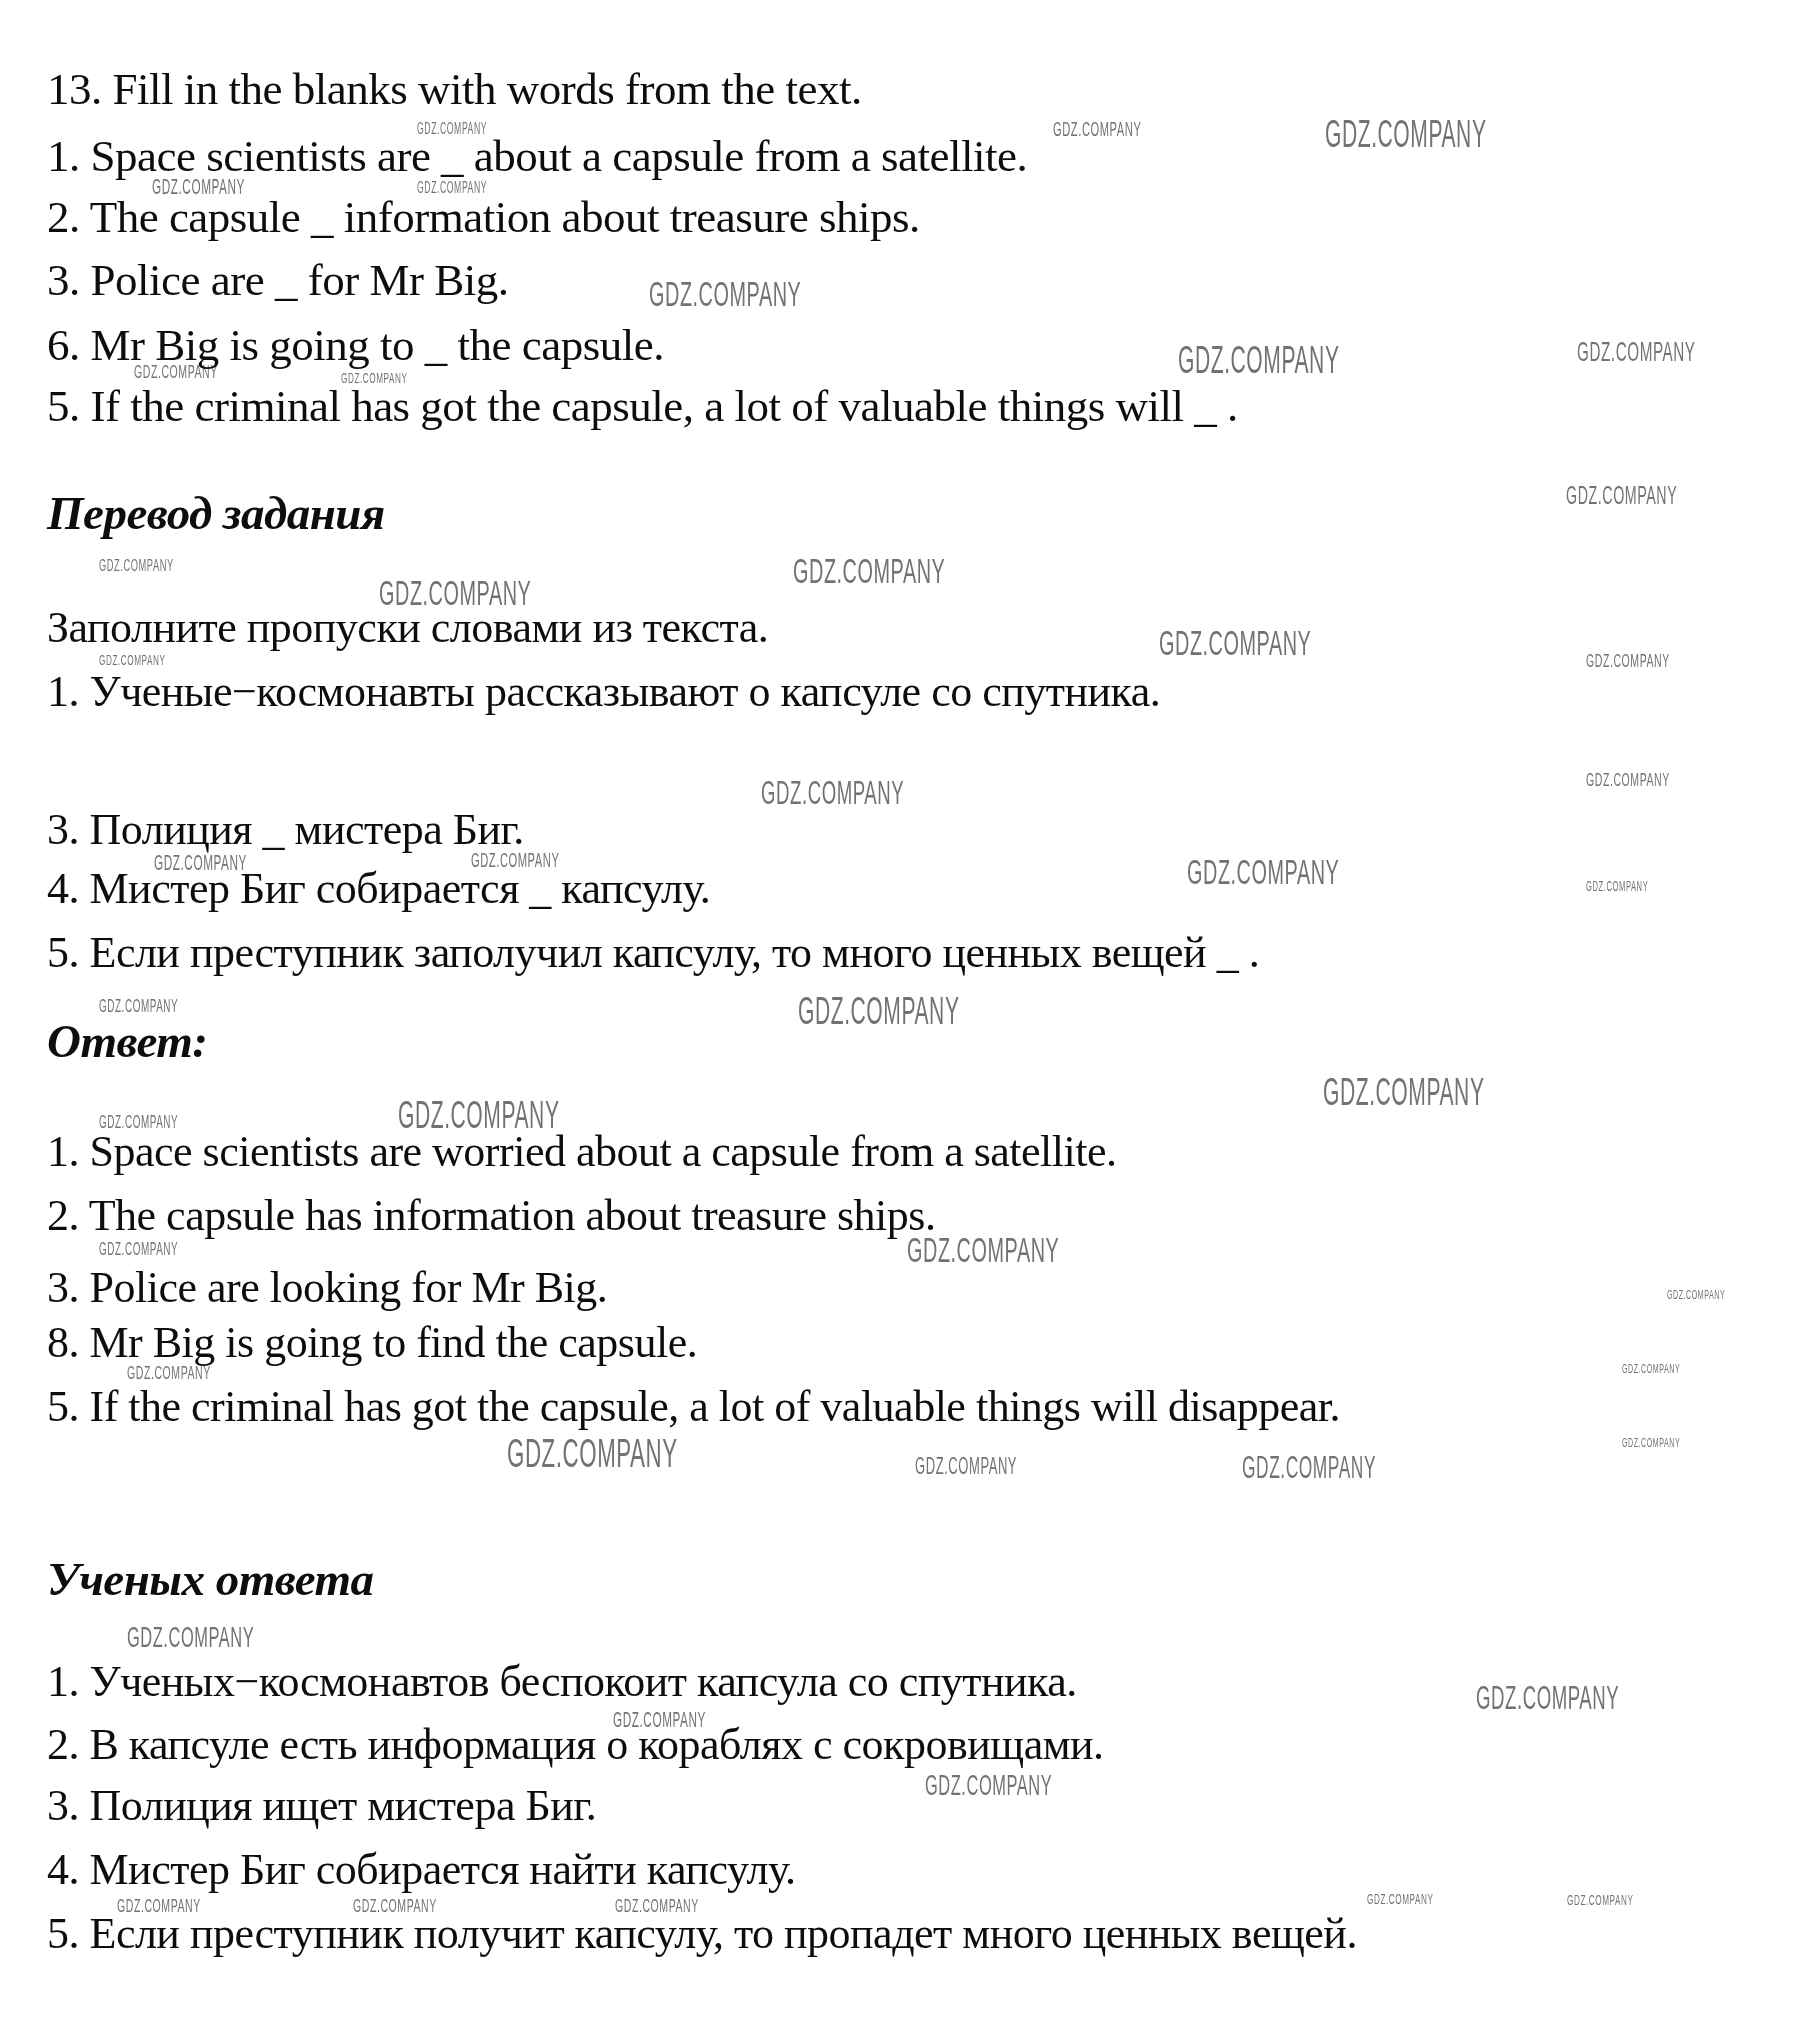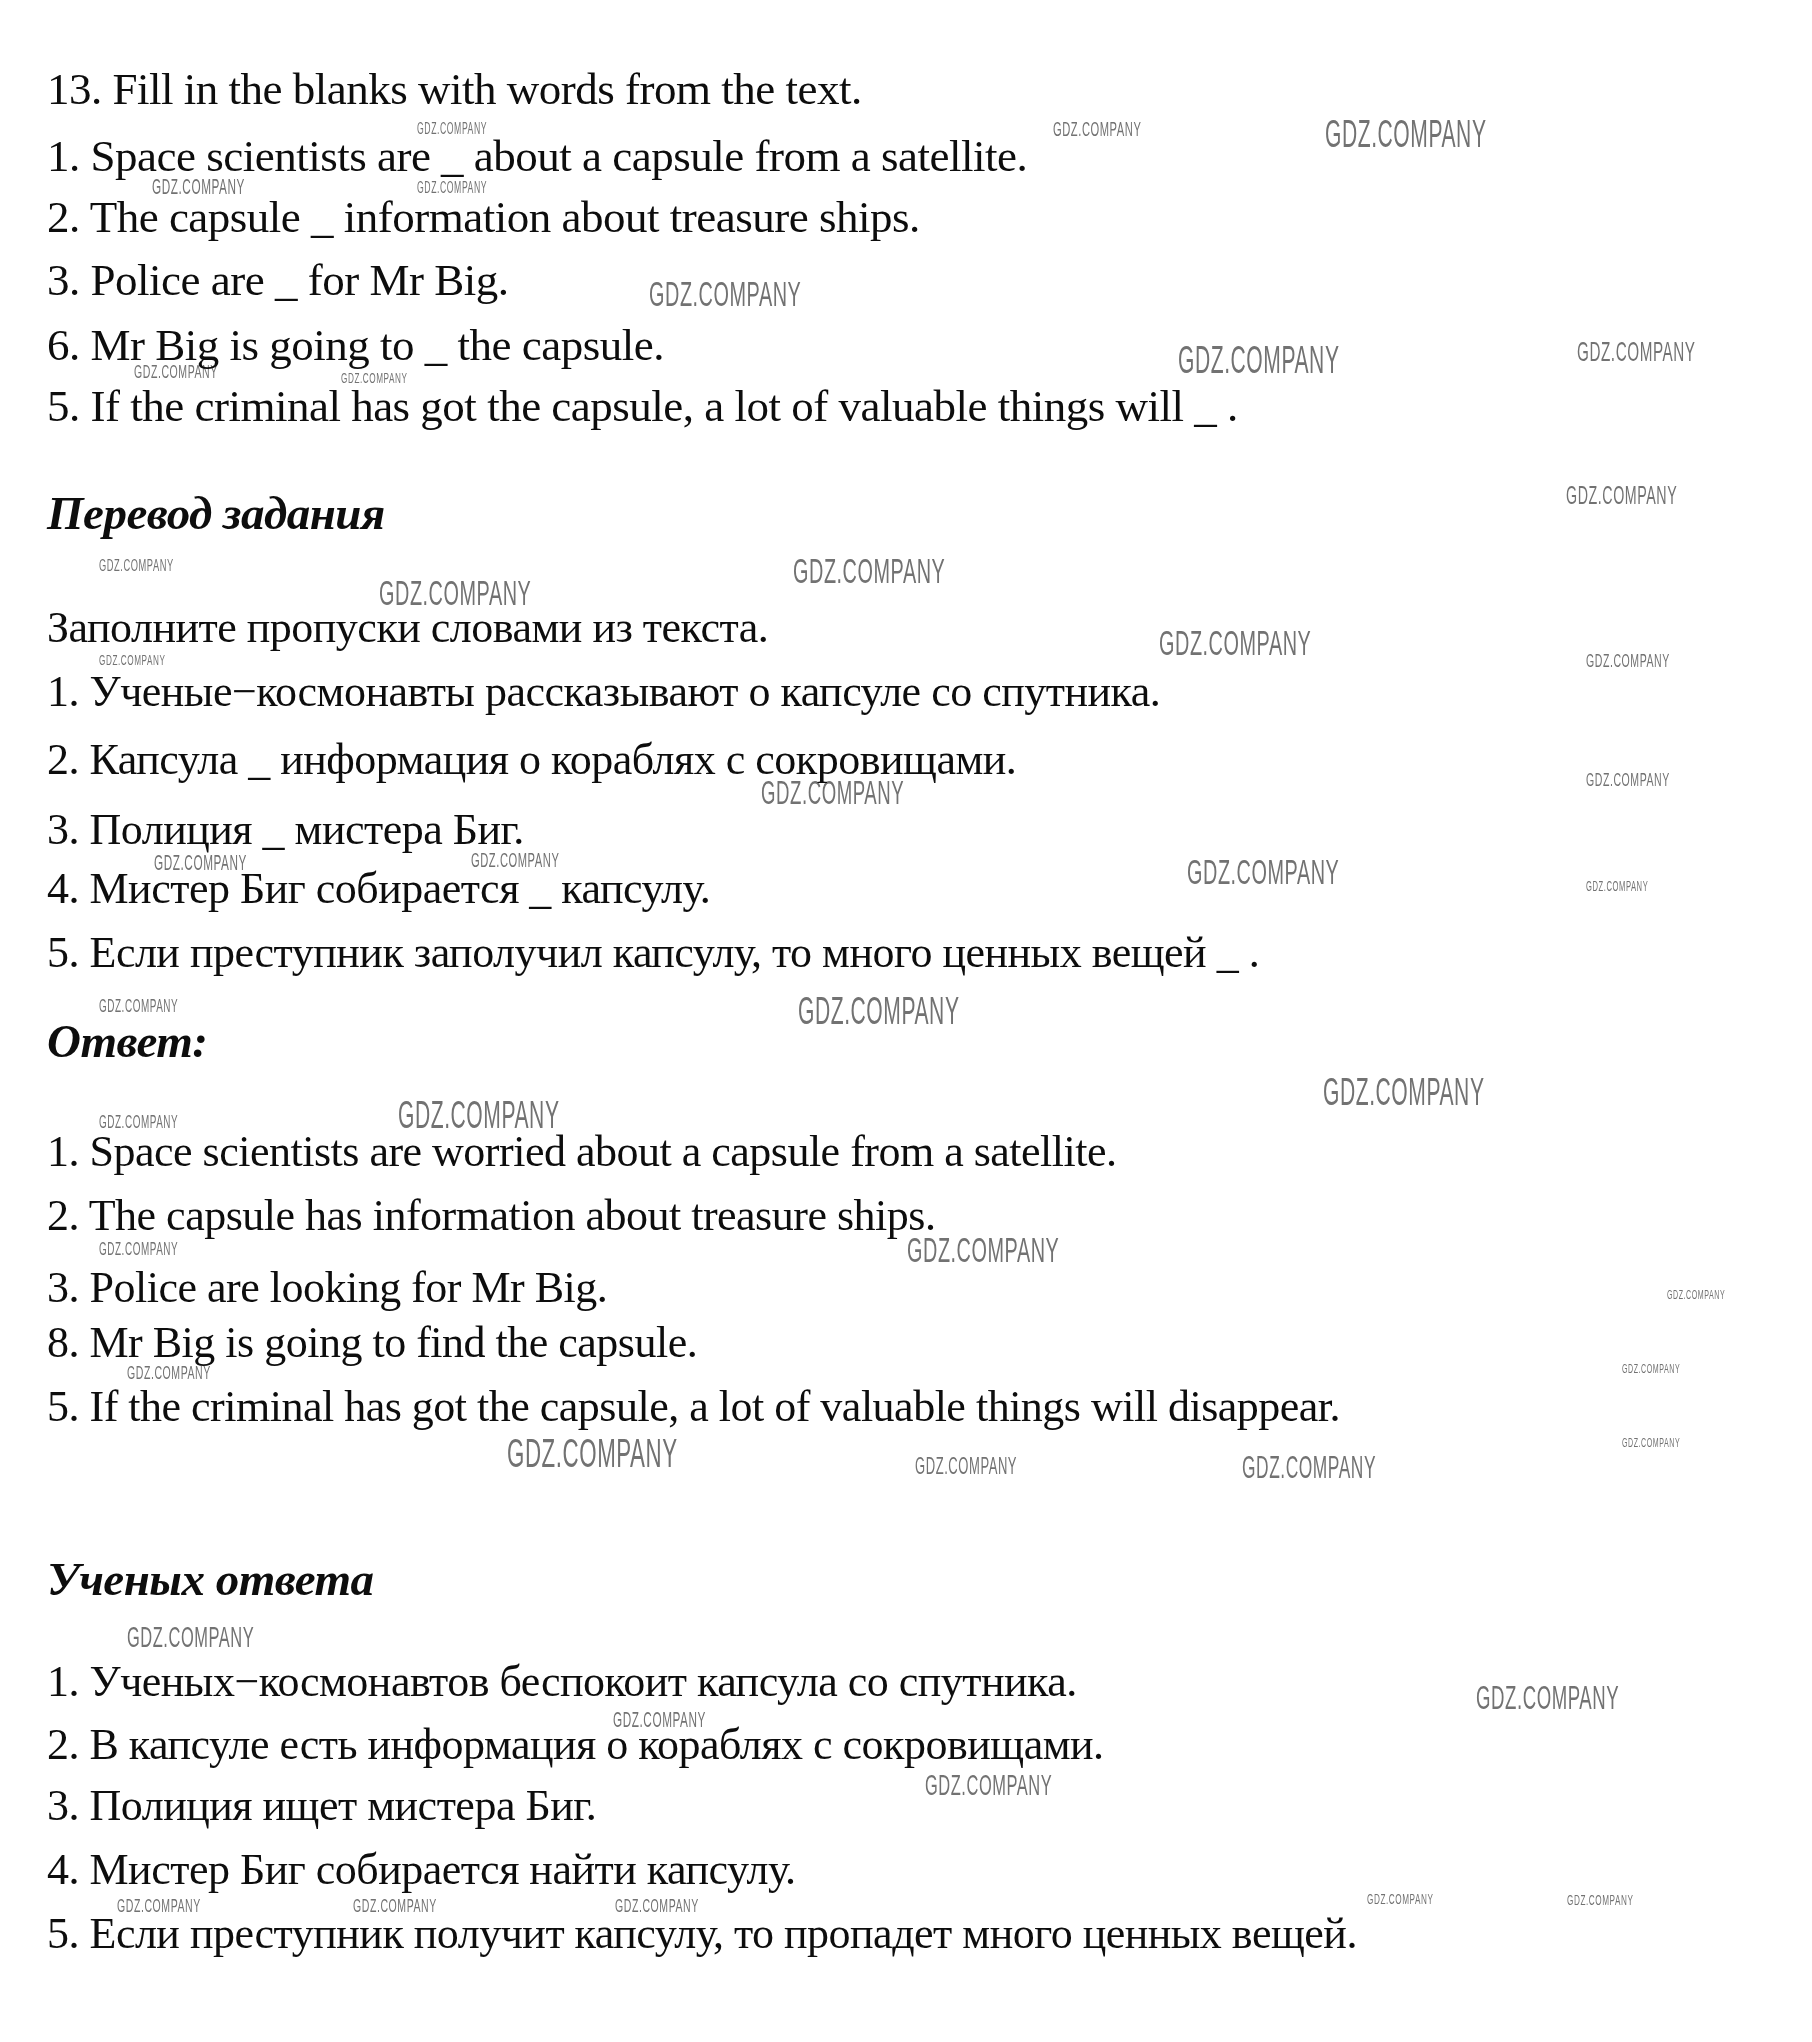--- a/index.html
+++ b/index.html
@@ -97,21 +97,20 @@
   <div class="line bold" style="top:67px">13. Fill in the blanks with words from the text.</div>
   <div class="line bold" style="top:134px">1. Space scientists are _ about a capsule from a satellite.</div>
   <div class="line bold" style="top:195px">2. The capsule _ information about treasure ships.</div>
   <div class="line bold" style="top:258px">3. Police are _ for Mr Big.</div>
   <div class="line bold" style="top:323px">6. Mr Big is going to _ the capsule.</div>
   <div class="line bold" style="top:384px">5. If the criminal has got the capsule, a lot of valuable things will _ .</div>
 
   <div class="line head-i" style="top:490px">Перевод задания</div>
   <div class="line reg" style="top:606px">Заполните пропуски словами из текста.</div>
   <div class="line reg" style="top:670px">1. Ученые−космонавты рассказывают о капсуле со спутника.</div>
-  <div class="line reg" style="top:738px">2. Капсула _ информация о кораблях с сокровищами.</div>
   <div class="line reg" style="top:808px">3. Полиция _ мистера Биг.</div>
   <div class="line reg" style="top:867px">4. Мистер Биг собирается _ капсулу.</div>
   <div class="line reg" style="top:931px">5. Если преступник заполучил капсулу, то много ценных вещей _ .</div>
 
   <div class="line head-i" style="top:1018px">Ответ:</div>
   <div class="line reg" style="top:1130px">1. Space scientists are worried about a capsule from a satellite.</div>
   <div class="line reg" style="top:1194px">2. The capsule has information about treasure ships.</div>
   <div class="line reg" style="top:1266px">3. Police are looking for Mr Big.</div>
   <div class="line reg" style="top:1321px">8. Mr Big is going to find the capsule.</div>
   <div class="line reg" style="top:1385px">5. If the criminal has got the capsule, a lot of valuable things will disappear.</div>

